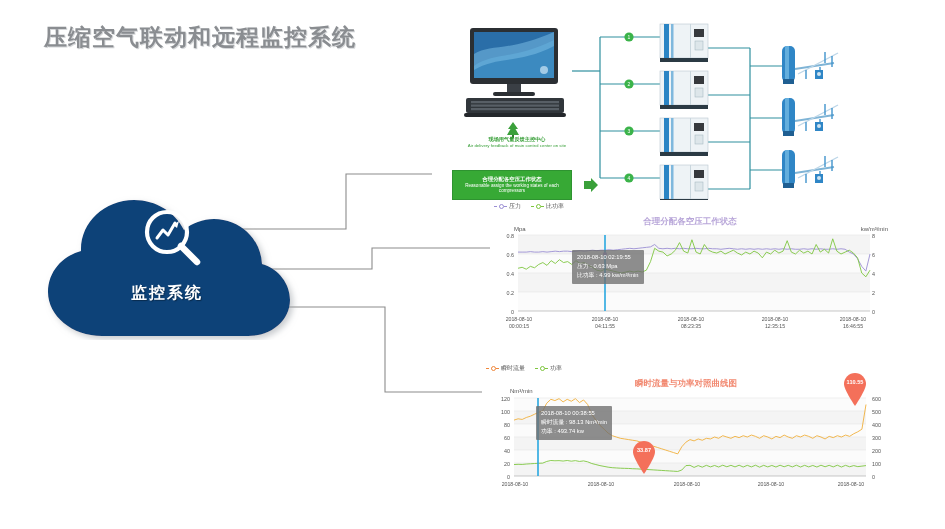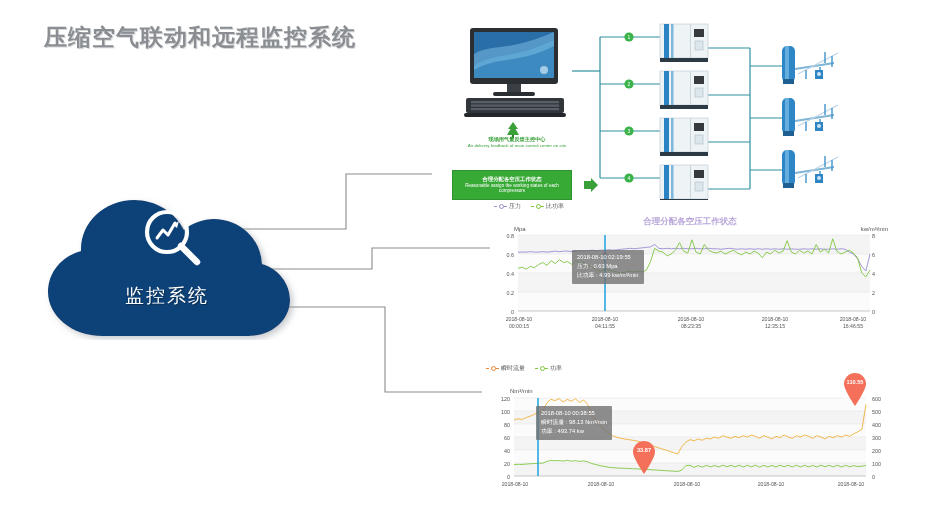--- a/index.html
+++ b/index.html
@@ -15,21 +15,21 @@
     font-size:23px;font-weight:bold;color:#8a8d91;letter-spacing:1px;
     text-shadow:1px 1px 0 #d6d8da;
     white-space:nowrap;
   }
 
   
   .cloud-wrap{position:absolute;left:34px;top:190px;width:266px;height:150px;}
   .cloud-wrap svg{display:block;}
   .cloud-label{
     position:absolute;left:0;top:93px;width:266px;text-align:center;
-    color:#ffffff;font-size:19px;font-weight:normal;letter-spacing:2px;
+    color:#ffffff;font-size:16px;font-weight:bold;letter-spacing:2px;
     text-shadow:1px 1px 1px rgba(0,0,0,.35);
   }
   .cloud-icon{position:absolute;left:106px;top:16px;width:66px;height:64px;}
 
   
   .connectors{position:absolute;left:0;top:0;width:945px;height:529px;pointer-events:none;}
 
   
   .panel-diagram{position:absolute;left:432px;top:18px;width:500px;height:182px;}
   .monitor{position:absolute;left:28px;top:8px;width:110px;height:96px;}
@@ -366,20 +366,21 @@
       <span class="item" style="color:#f0883c">
         <span class="marker"></span>
         <span style="color:#555">瞬时流量</span>
       </span>
       <span class="item" style="color:#7ec63f">
         <span class="marker"></span>
         <span style="color:#555">功率</span>
       </span>
     </div>
 
+    <div class="chart-title" style="top:16px;color:#f28a72;">瞬时流量与功率对照曲线图</div>
 
     <div class="axis-unit" style="left:28px;top:26px;">Nm³/min</div>
 
     <div class="ytick" style="left:8px;top:34px;width:20px;">120</div>
     <div class="ytick" style="left:8px;top:47px;width:20px;">100</div>
     <div class="ytick" style="left:8px;top:60px;width:20px;">80</div>
     <div class="ytick" style="left:8px;top:73px;width:20px;">60</div>
     <div class="ytick" style="left:8px;top:86px;width:20px;">40</div>
     <div class="ytick" style="left:8px;top:99px;width:20px;">20</div>
     <div class="ytick" style="left:8px;top:112px;width:20px;">0</div>

